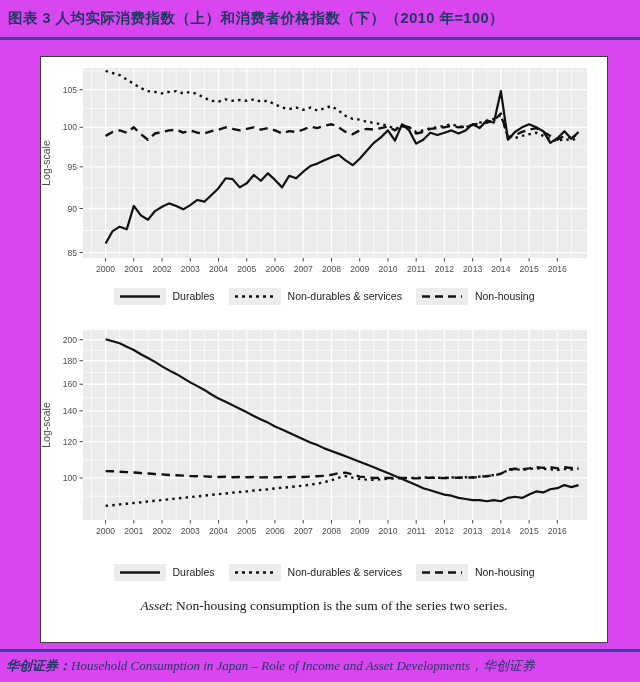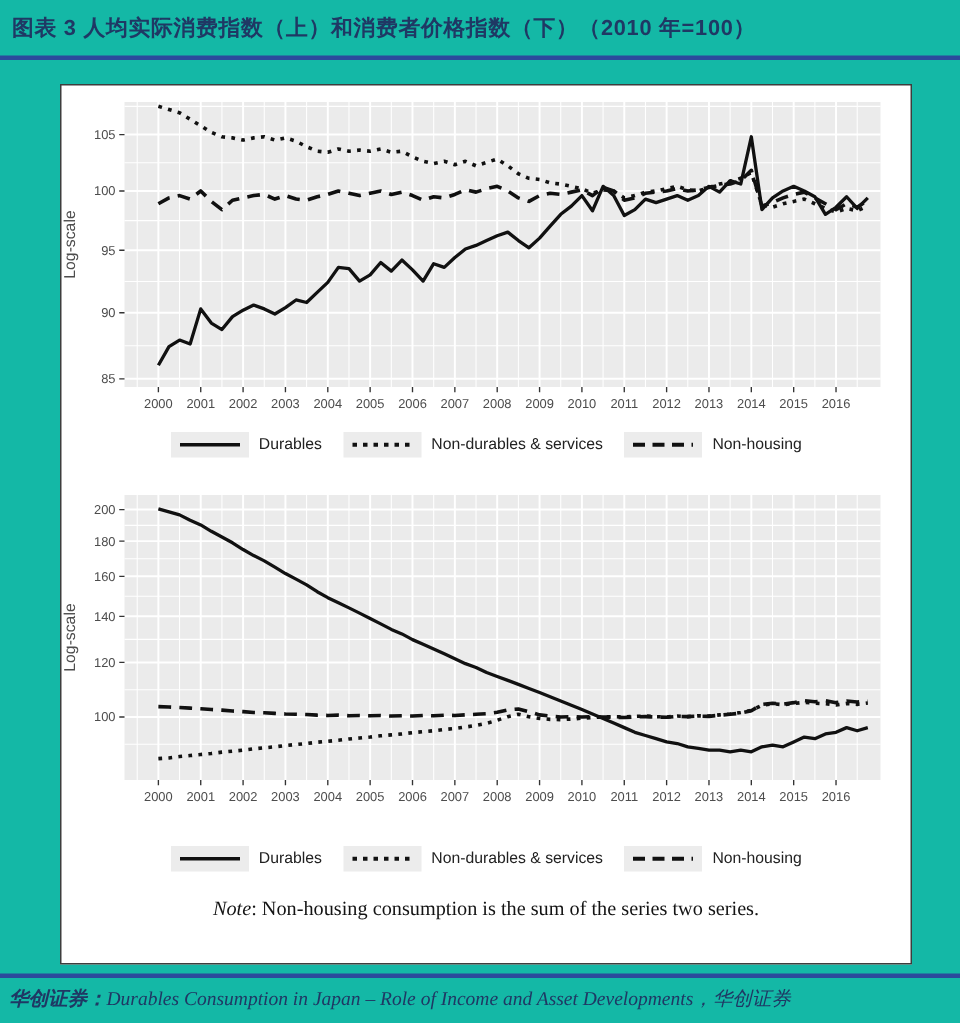--- a/index.html
+++ b/index.html
@@ -1,16 +1,16 @@
 <!DOCTYPE html>
 <html><head>
 <meta charset="utf-8">
 <style>
   html,body{margin:0;padding:0;background:#fff;}
-  .page{position:relative;width:640px;height:682px;background:#14b8a6;overflow:hidden;
+  .page{position:relative;width:640px;height:682px;background:#d946ef;overflow:hidden;
         font-family:"Liberation Sans",sans-serif;}
   .fig-header{position:absolute;left:8px;top:9px;width:624px;
         font-family:"Liberation Sans",sans-serif;font-weight:bold;font-size:14.5px;
         color:#1f3864;letter-spacing:.5px;}
   .title-rule{position:absolute;left:0;top:37px;width:640px;height:3px;background:#2b4a9c;}
   .fig-box{position:absolute;left:40px;top:56px;width:568px;height:587px;
         border:1px solid #3d3d3d;background:#fff;box-sizing:border-box;}
   .chart-svg{display:block;margin:0 auto;}
   #chart-top{margin-top:5px;}
   #chart-bottom{margin-top:17px;}
@@ -290,20 +290,20 @@
       <span class="leg-item">
         <span class="leg-key">
           <svg width="46" height="15">
               <line class="ls dashed" x1="3" y1="7.5" x2="43" y2="7.5"></line>
             </svg>
         </span>
         <span class="leg-label">Non-housing</span>
       </span>
     </div>
 
-    <div class="note"><i>Note</i><span>: Non-housing consumption is the sum of the series two series.</span></div>
+    <div class="note"><i>Asset</i><span>: Non-housing consumption is the sum of the series two series.</span></div>
 
   </div>
 
   <div class="footer-rule"></div>
-  <div class="source-line"><span class="lbl">华创证券：</span><span>Durables Consumption in Japan – Role of Income and Asset Developments，华创证券</span></div>
+  <div class="source-line"><span class="lbl">华创证券：</span><span>Household Consumption in Japan – Role of Income and Asset Developments，华创证券</span></div>
 
 </div>
 
 </body></html>

